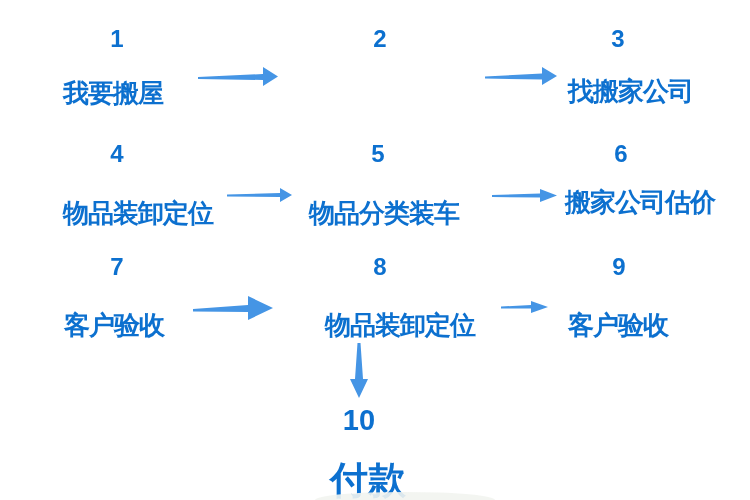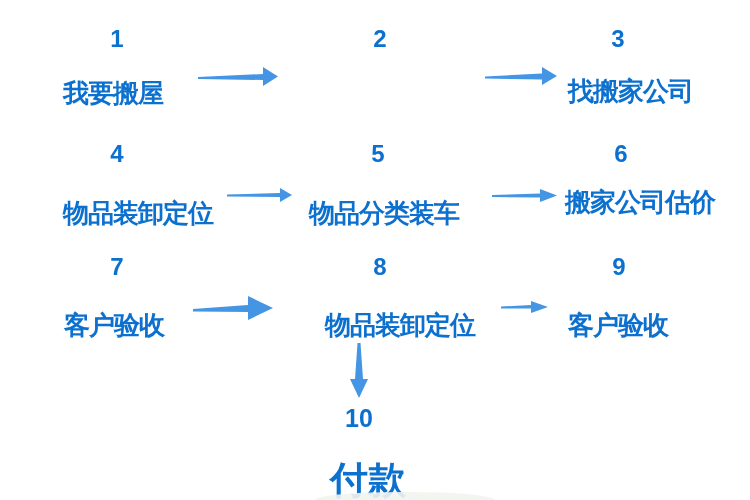--- a/index.html
+++ b/index.html
@@ -122,18 +122,18 @@
 
   <div class="step-num" style="left:589px; top:255px;">9</div>
   <div class="step-label" style="left:568px; top:291px;">客户验收</div>
 
   <div class="arrow" style="left:350px; top:343px;">
     <svg width="18" height="55" viewBox="0 0 18 55">
         <polygon points="7.5,0 10.5,0 13,36 18,36 9,55 0,36 5,36"></polygon>
       </svg>
   </div>
 
-  <div class="step-num" style="left:329px; top:406px; font-size:25px;">10</div>
+  <div class="step-num" style="left:329px; top:406px; font-size:29px;">10</div>
   <div class="step-label final" style="left:330px; top:440px;">付款</div>
 
   <div class="cutoff-smudge"></div>
 
 </div>
 
 </body></html>

